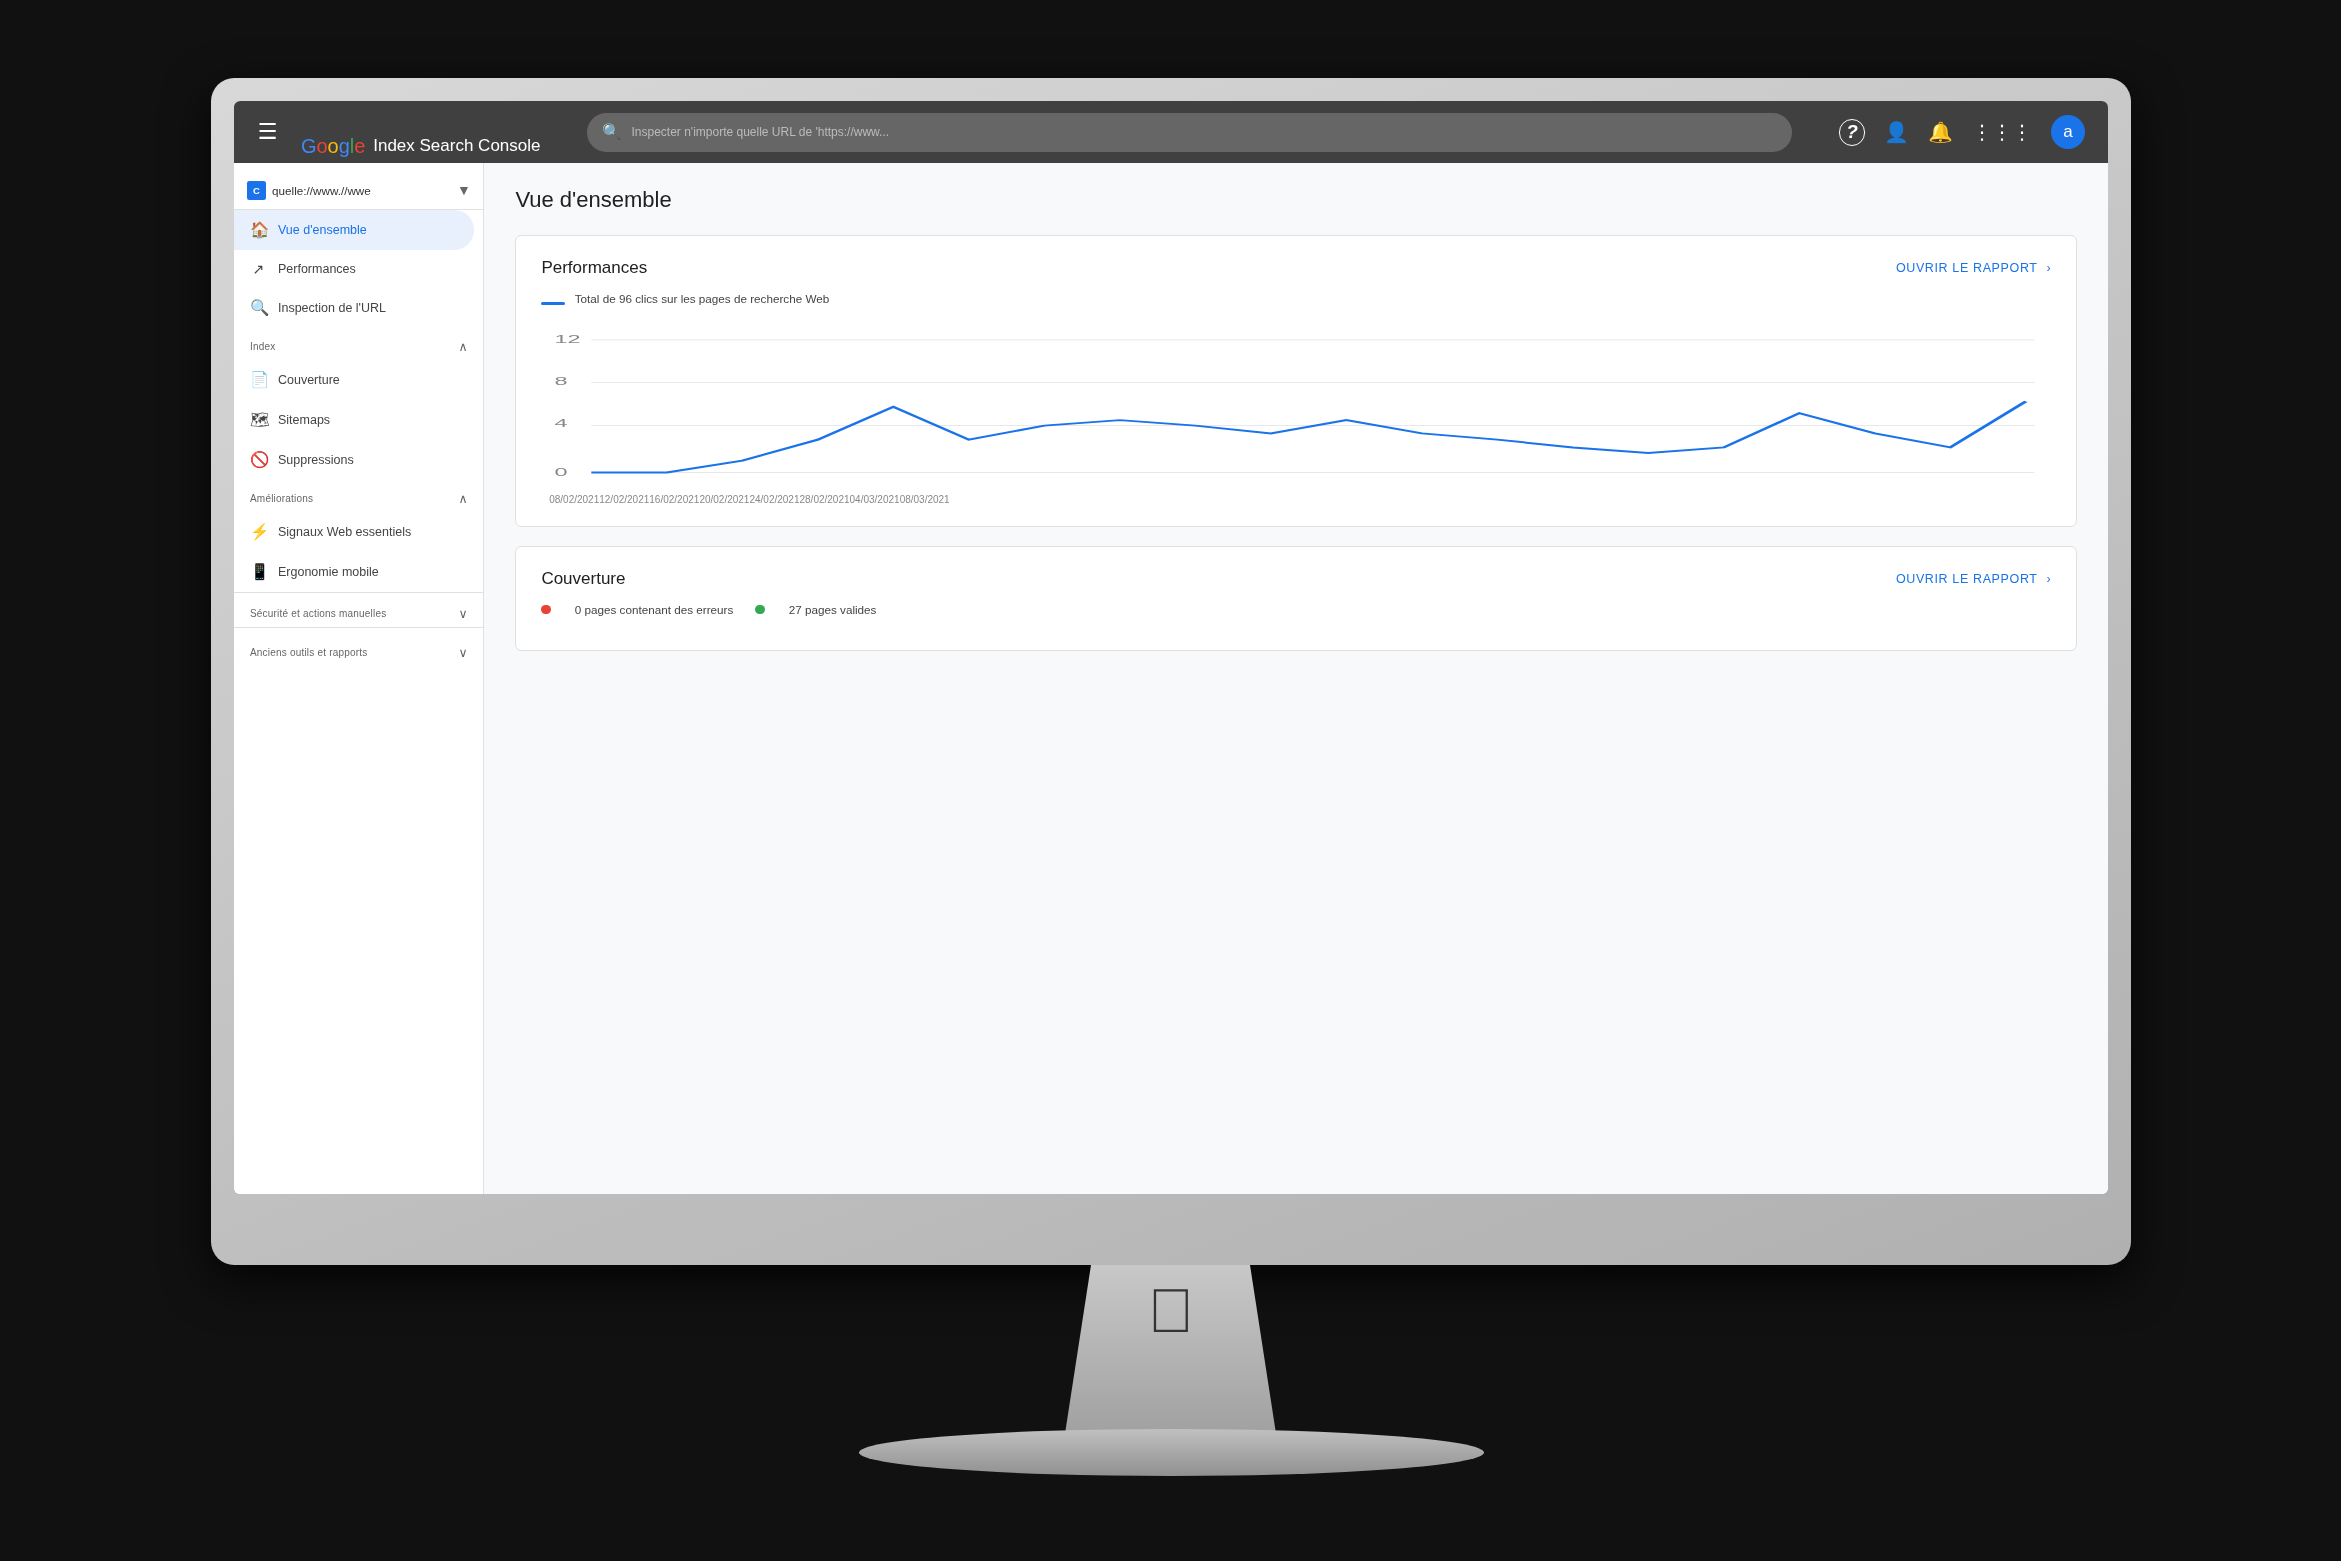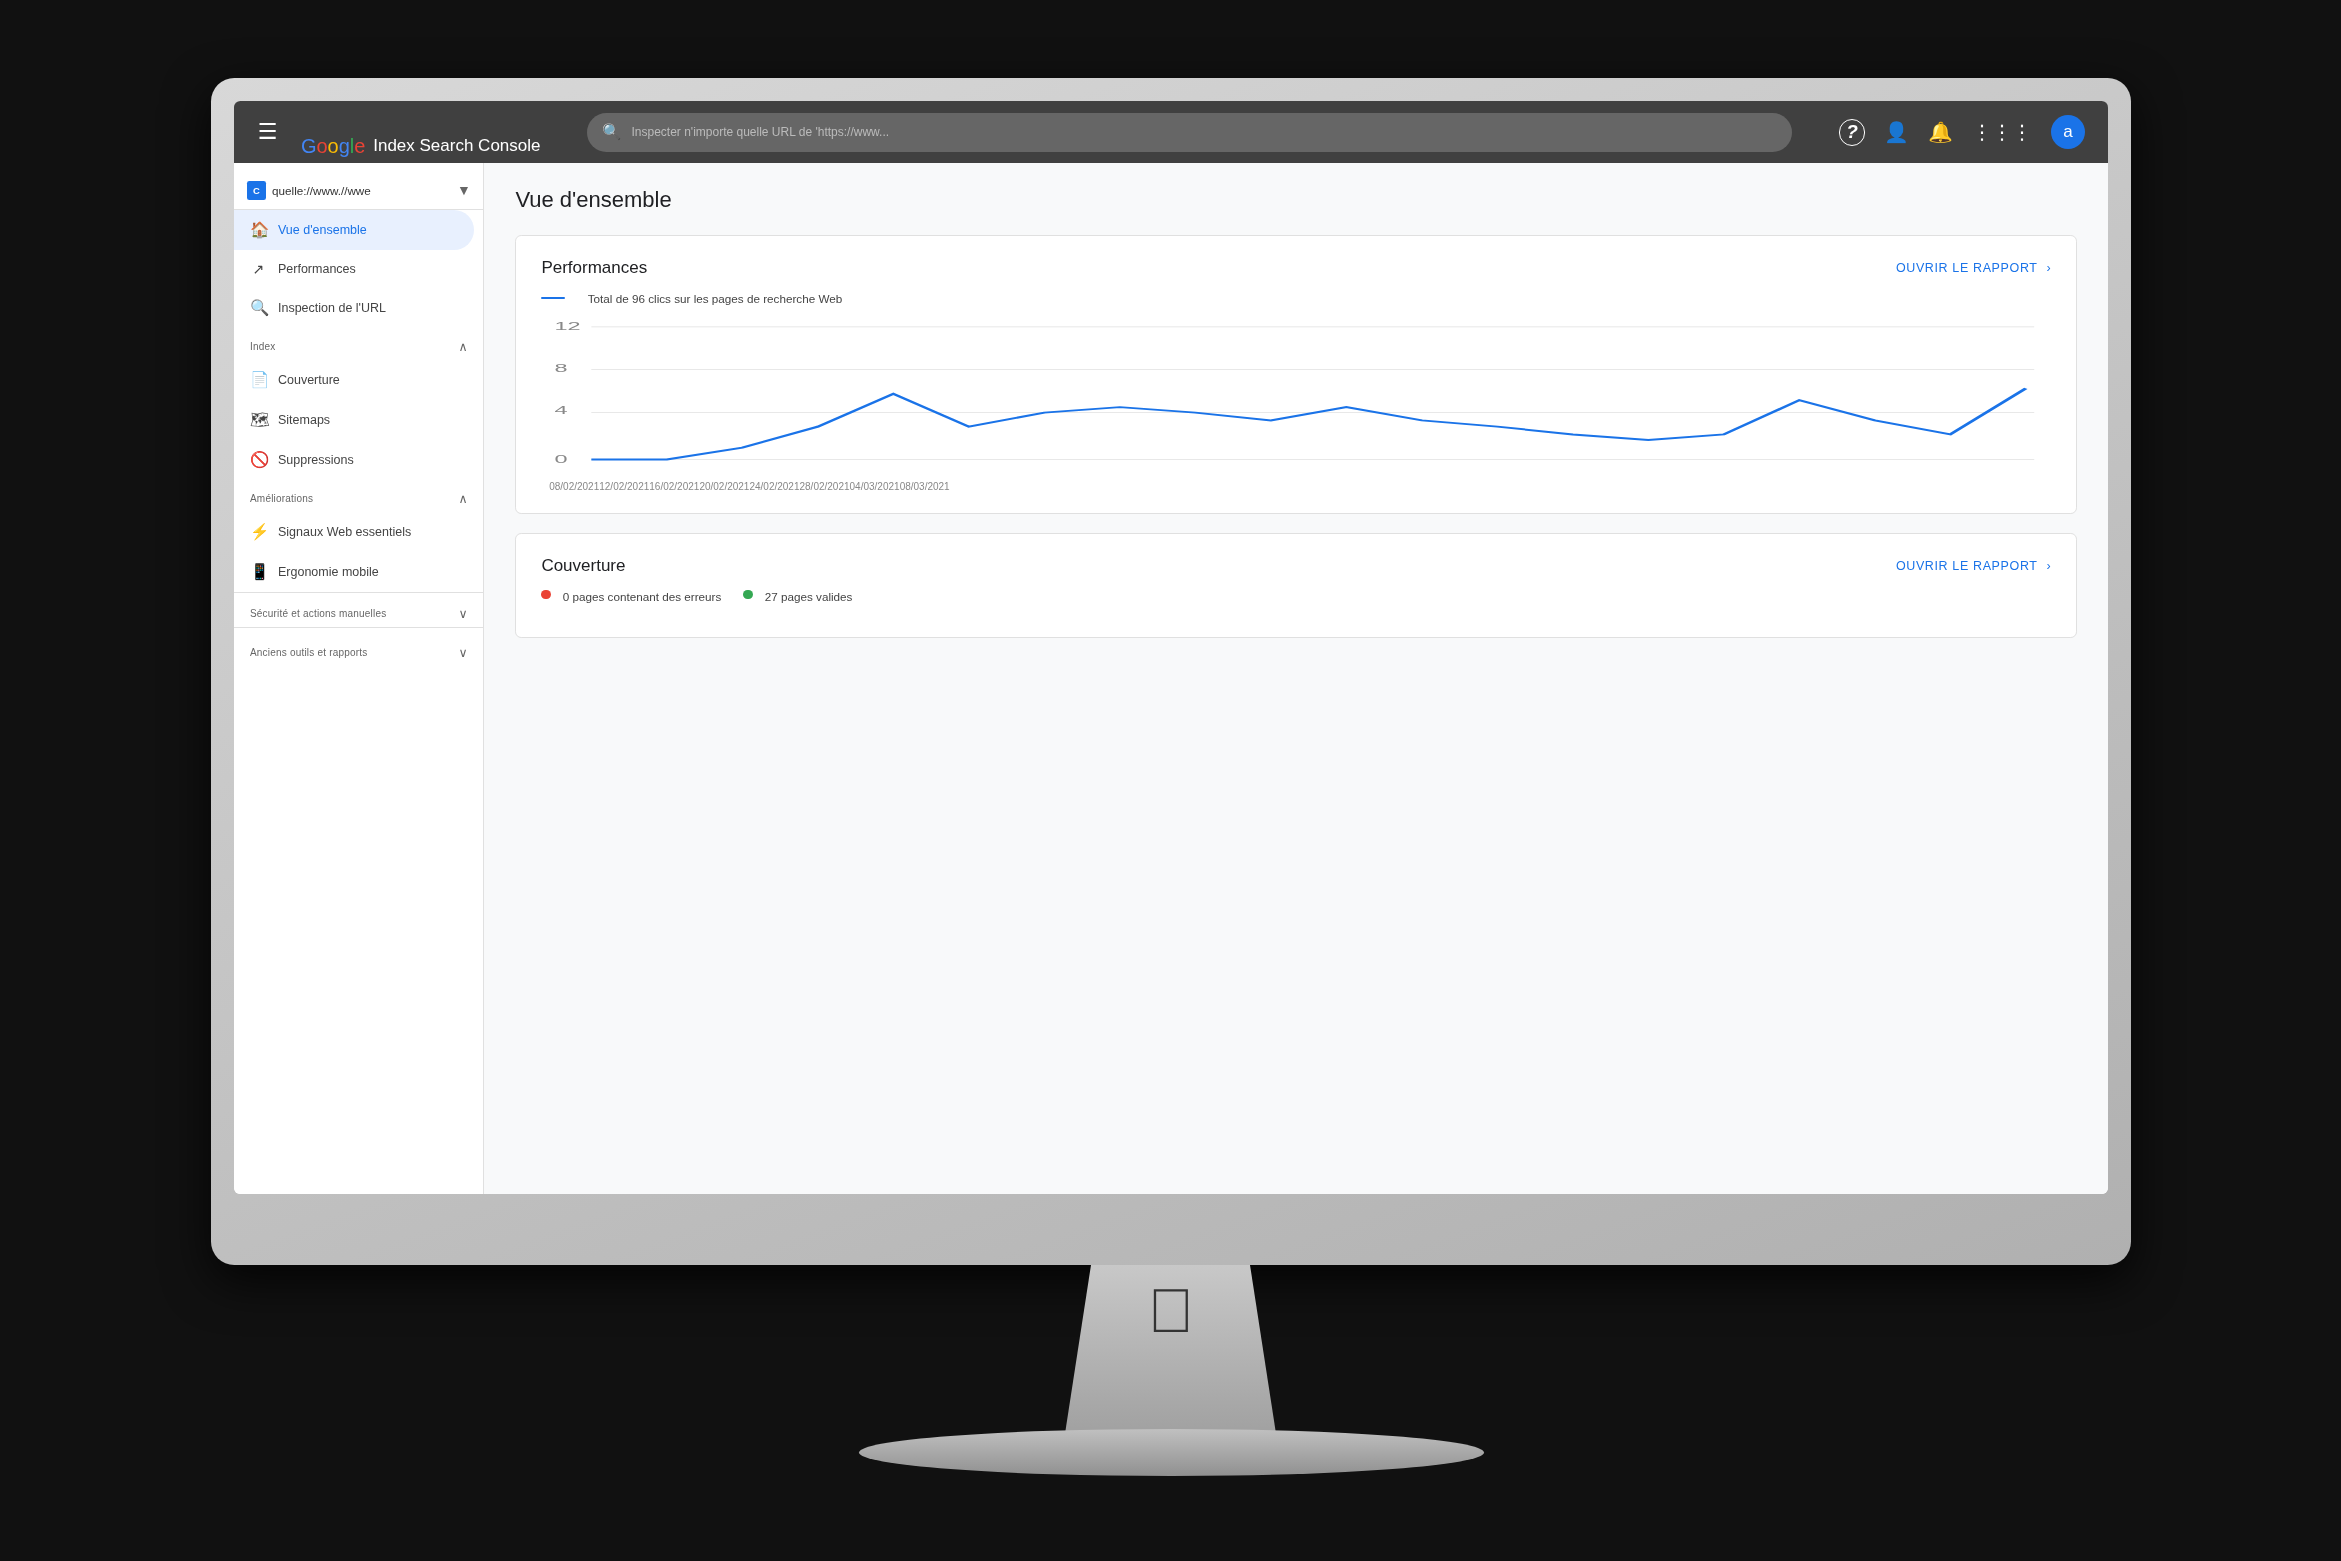--- a/index.html
+++ b/index.html
@@ -301,23 +301,23 @@
       display: flex;
       align-items: center;
       gap: 9px;
       text-decoration: none;
       text-transform: uppercase;
       letter-spacing: 0.05em;
     }
 
     .chart-legend {
       display: flex;
-      align-items: center;
-      gap: 23px;
-      margin-bottom: 14px;
+      align-items: flex-end;
+      gap: 10px;
+      margin-bottom: 27px;
       font-size: 11.7px;
       color: #444;
     }
     .legend-line {
       width: 23.4px;
       height: 2.3px;
       border-radius: 1.6px;
     }
     .legend-line.blue { background: #1a73e8; }
 
@@ -345,21 +345,22 @@
 
     
     .coverage-legends {
       display: flex;
       align-items: center;
       gap: 22px;
       margin-bottom: 12.5px;
     }
     .coverage-legend-item {
       display: flex;
-      gap: 12px;
+      align-items: center;
+      gap: 24px;
       font-size: 11.7px;
       color: #444;
     }
     .legend-dot {
       width: 9.4px;
       height: 9.4px;
       border-radius: 50%;
     }
     .legend-dot.red { background: #ea4335; }
     .legend-dot.green { background: #34a853; }

